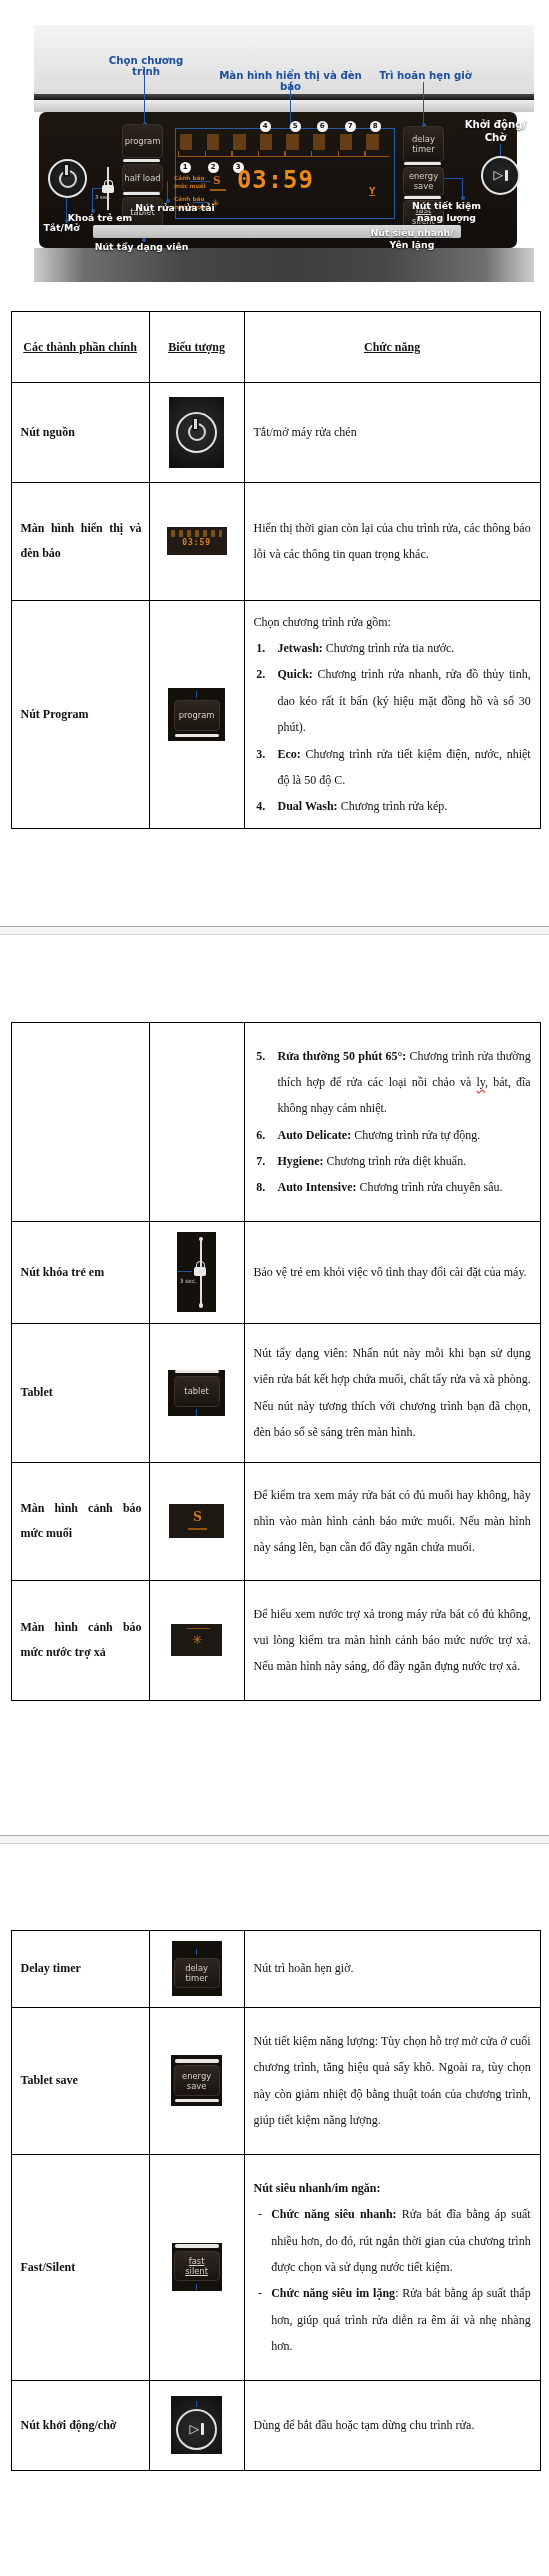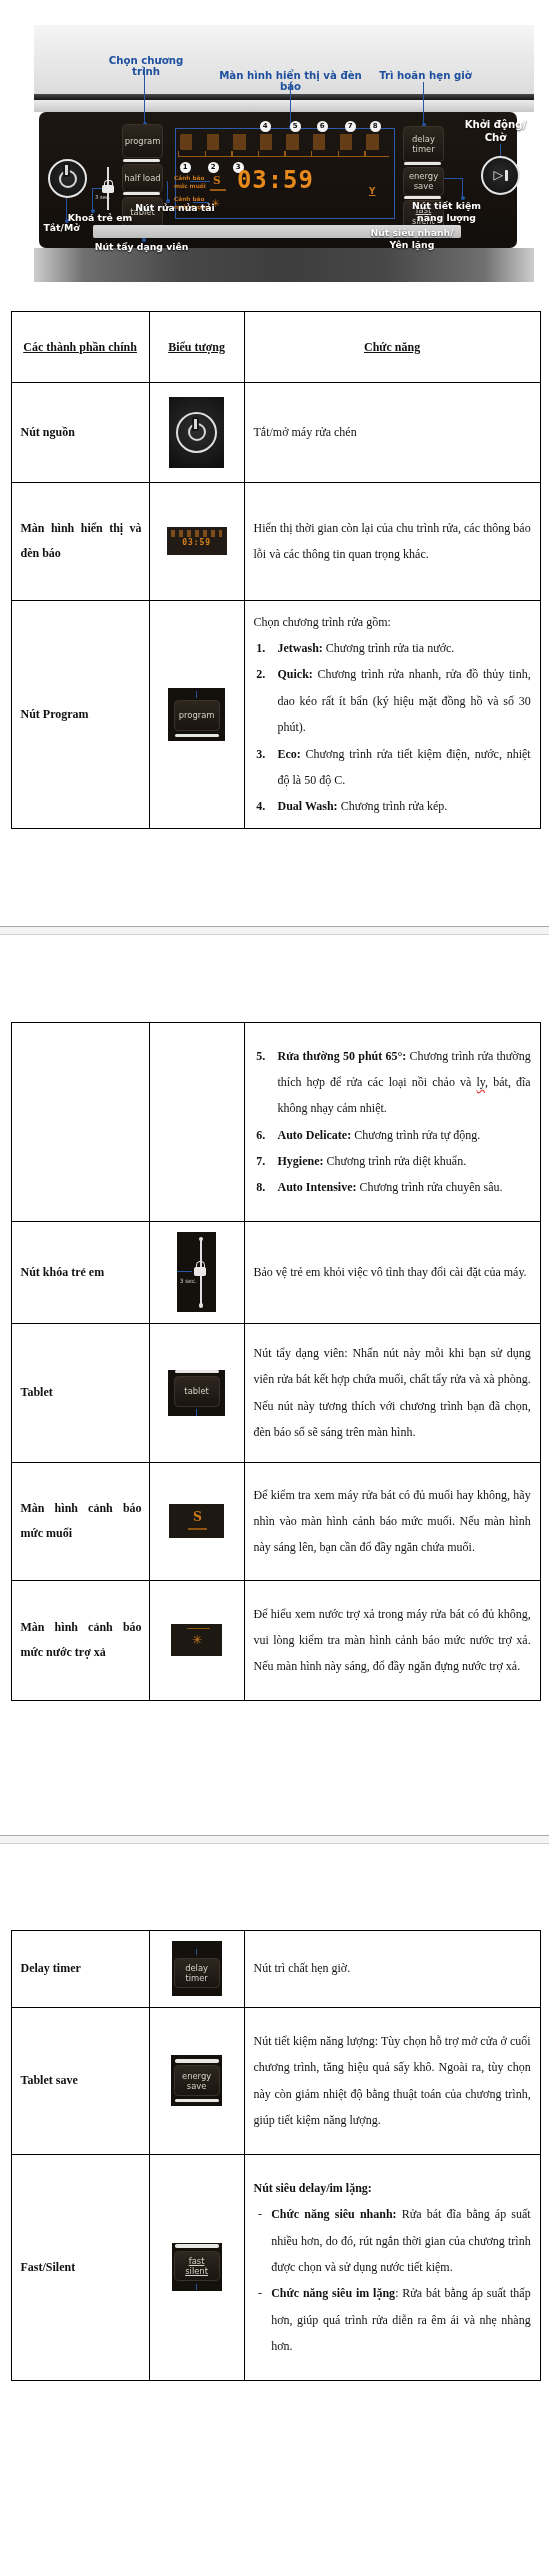--- a/index.html
+++ b/index.html
@@ -348,21 +348,21 @@
         <td class="iconcell">
   <div class="img btn-img h62" style="width:50px">
     <span class="mini-vline"></span>
     <span class="mini-btn">
       <span>delay</span>
               <span>timer</span>
             </span>
   </div>
 </td>
         <td class="func">
-          <div class="fp">Nút trì chất hẹn giờ.</div>
+          <div class="fp">Nút trì hoãn hẹn giờ.</div>
         </td>
       </tr>
       <tr style="height: 147px;">
         <td class="comp">Tablet save</td>
         <td class="iconcell">
   <div class="img btn-img h58" style="width:51px">
     <span class="mini-stripe"></span>
     <span class="mini-btn">
       <span>energy</span>
               <span>save</span>
@@ -380,20 +380,35 @@
   <div class="img btn-img" style="width:50px;height:48px">
     <span class="mini-stripe"></span>
     <span class="mini-btn">
       <span class="u">fast</span>
               <span class="u">silent</span>
             </span>
     <span class="mini-vline"></span>
   </div>
 </td>
         <td class="func">
-          <div class="fp b">Nút siêu delay/im lặng:</div>
+          <div class="fp b">Nút siêu nhanh/im ngăn:</div>
           <div class="fdash"><span class="marker">-</span><b>Chức năng siêu nhanh:</b> Rửa bát đĩa bằng áp suất nhiều hơn, do đó, rút ngắn thời gian của chương trình được chọn và sử dụng nước tiết kiệm.</div>
           <div class="fdash"><span class="marker">-</span><b>Chức năng siêu im lặng</b>: Rửa bát bằng áp suất thấp hơn, giúp quá trình rửa diễn ra êm ái và nhẹ nhàng hơn.</div>
         </td>
       </tr>
+      <tr style="height: 90px;">
+        <td class="comp">Nút khởi động/chờ</td>
+        <td class="iconcell">
+  <div class="img start-img">
+    <span class="mini-vline"></span>
+    <span class="ringimg">
+              <span class="play">▷</span>
+              <span class="pbar"></span>
+            </span>
+  </div>
+</td>
+        <td class="func">
+          <div class="fp">Dùng để bắt đầu hoặc tạm dừng chu trình rửa.</div>
+        </td>
+      </tr>
     </tbody>
 </table>
 
 
 </body></html>

